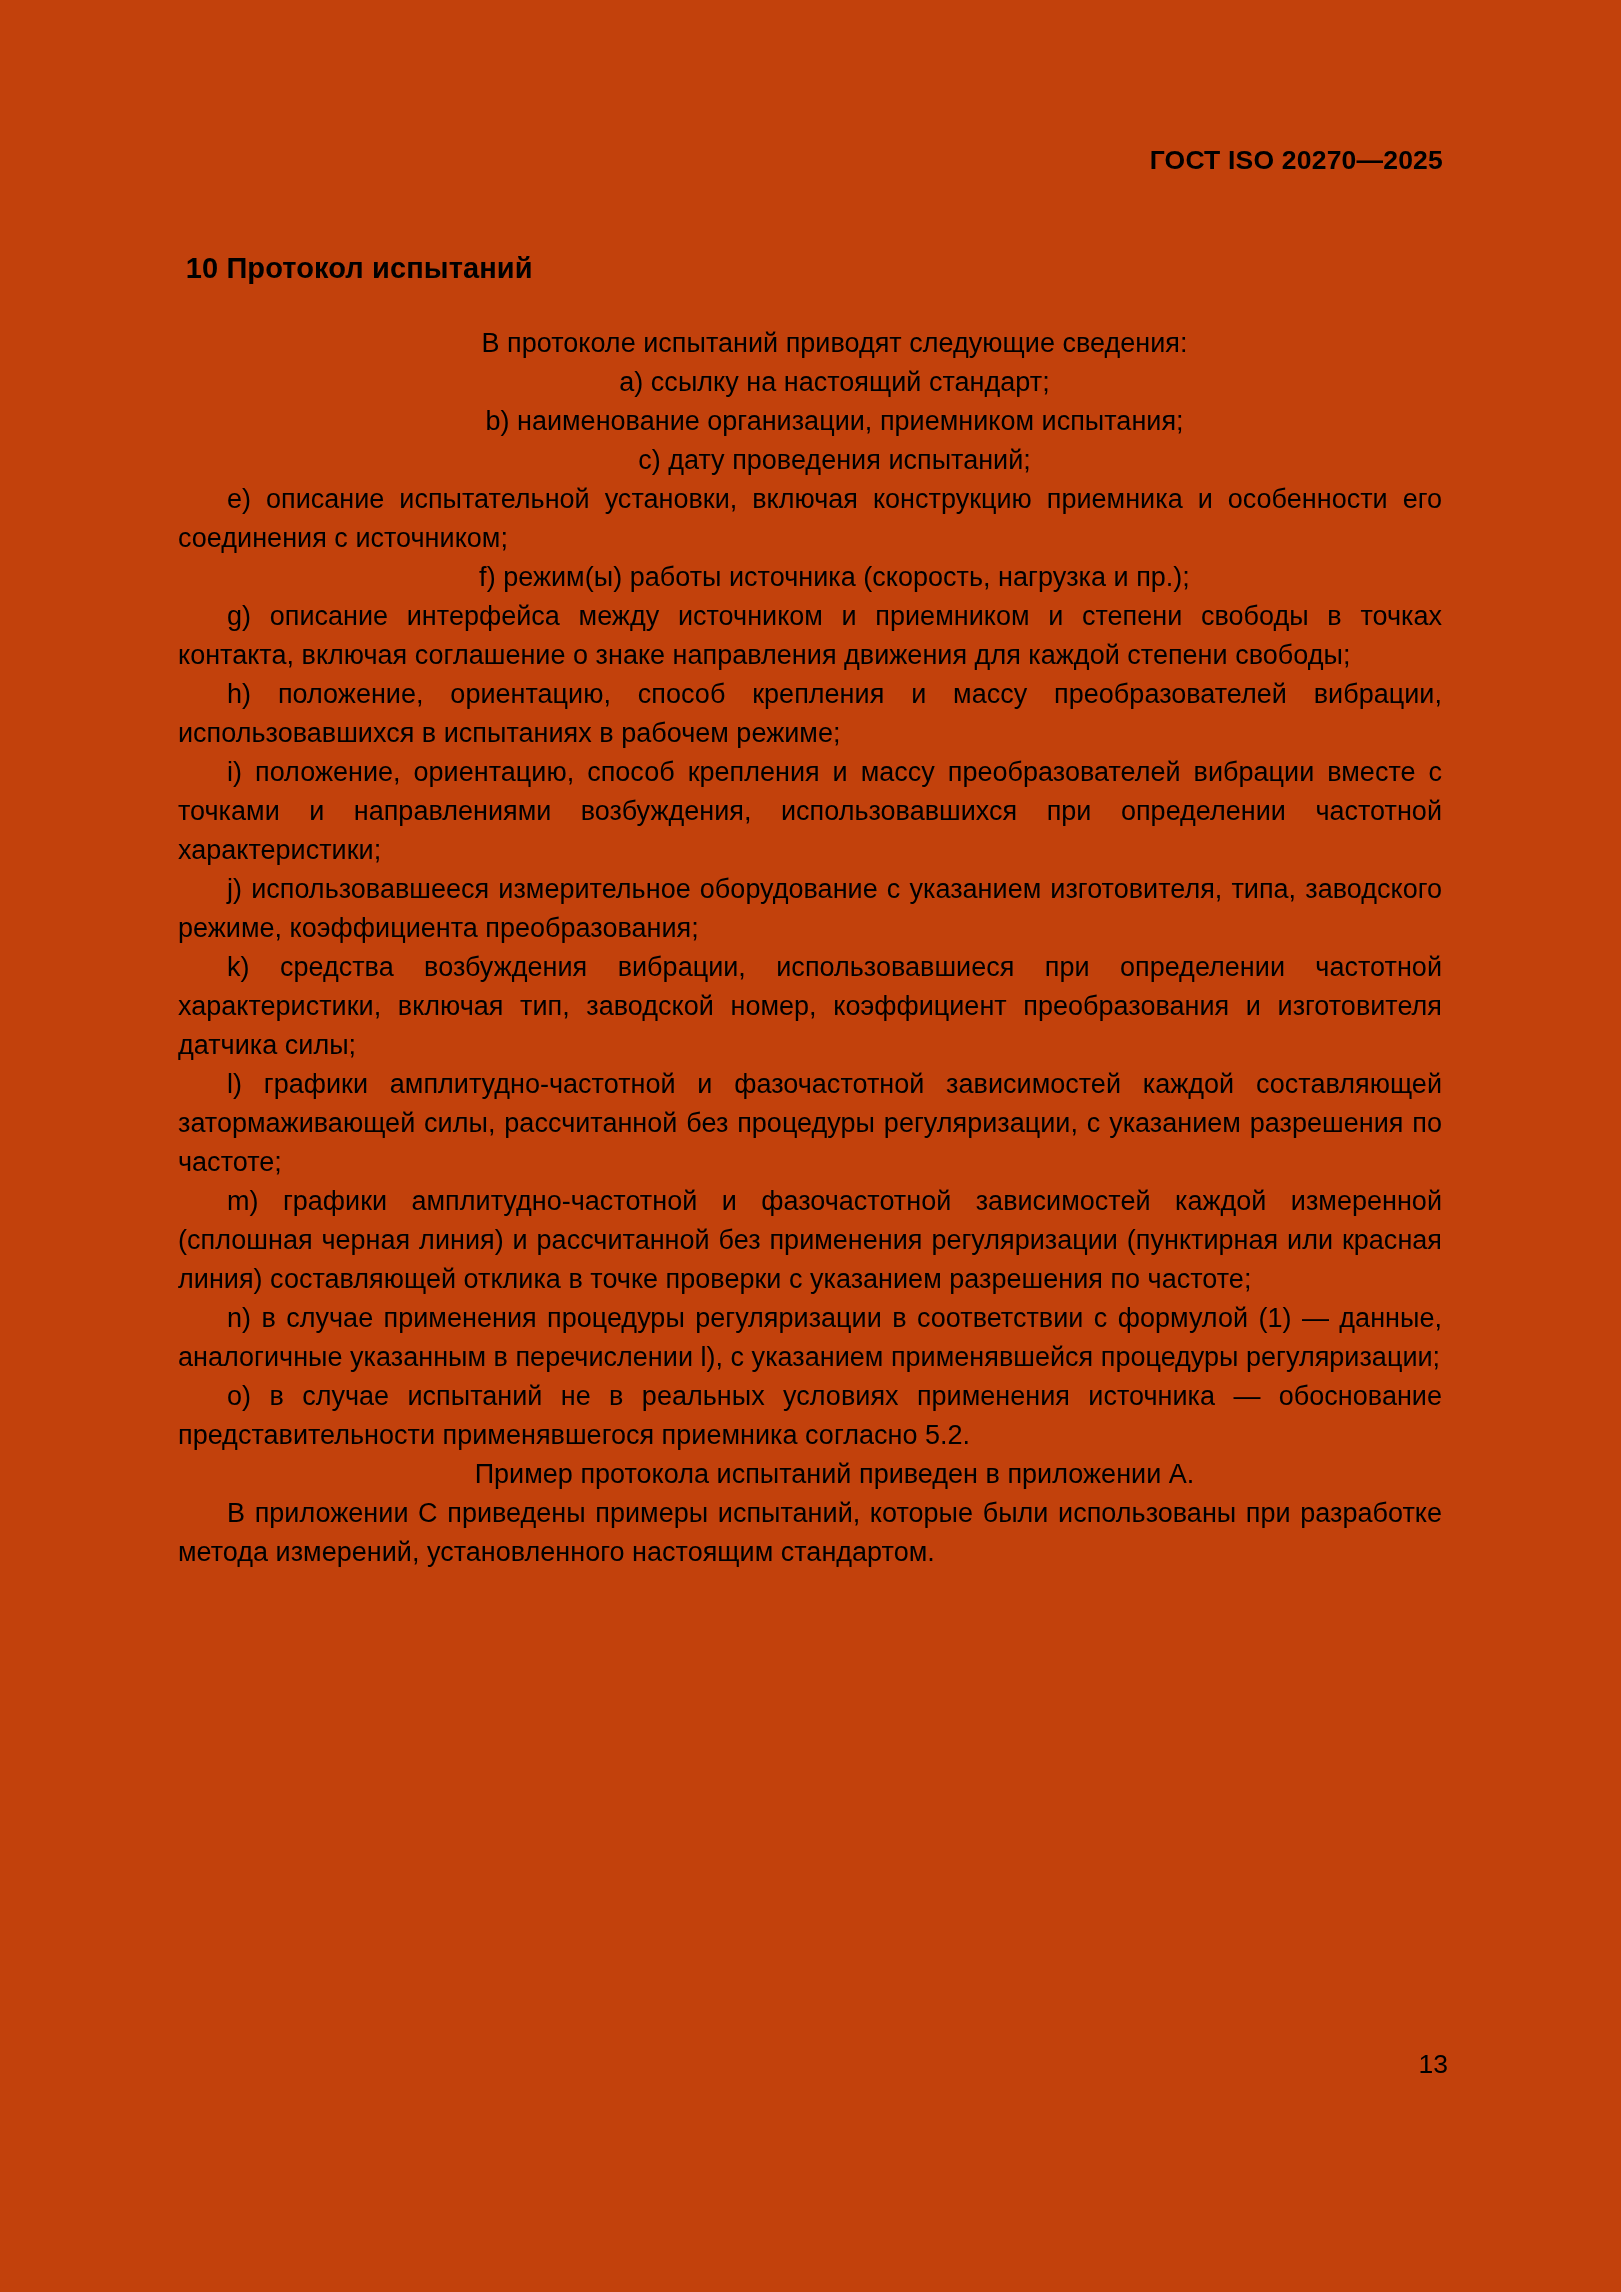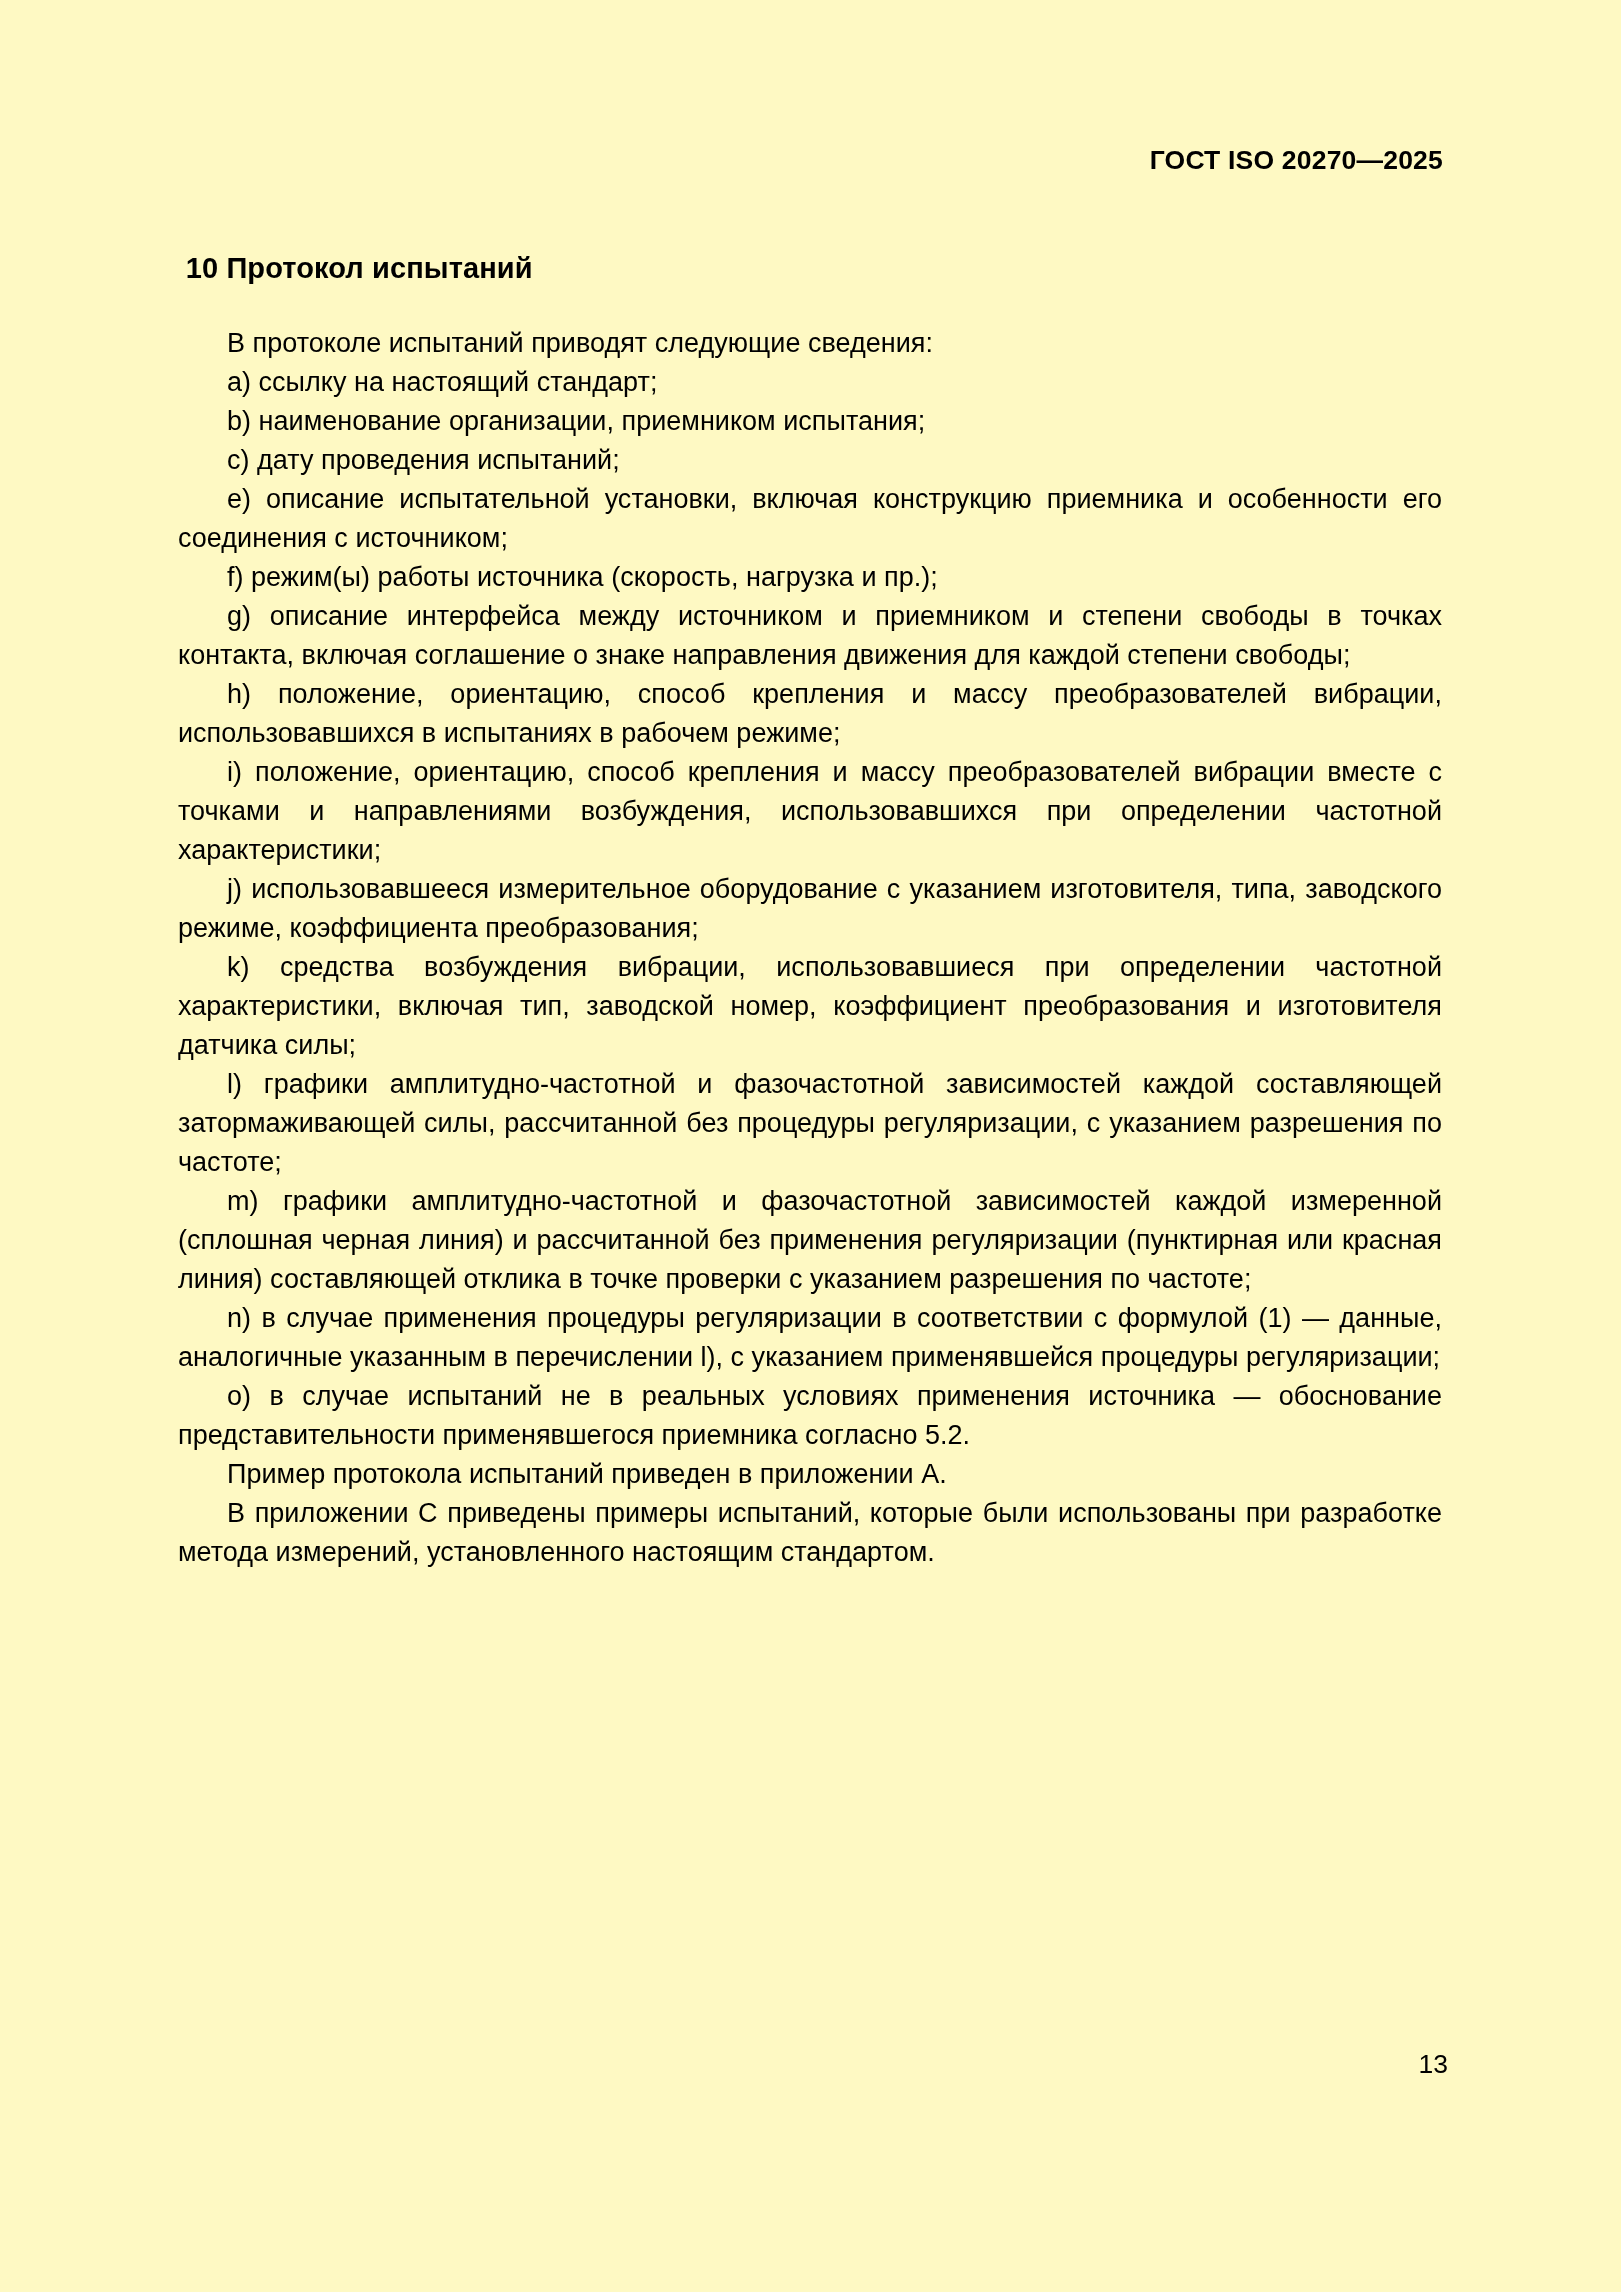--- a/index.html
+++ b/index.html
@@ -4,21 +4,21 @@
 <style>
   html, body {
     margin: 0;
     padding: 0;
     background: #ffffff;
   }
   .page {
     position: relative;
     width: 1621px;
     height: 2293px;
-    background: #fef9c3;
+    background: #c2410c;
     margin: 0 auto;
     overflow: hidden;
     font-family: "Liberation Sans", sans-serif;
     color: #000000;
   }
   .running-head {
     position: absolute;
     top: 145px;
     right: 178px;
     font-size: 26.5px;
@@ -47,21 +47,21 @@
     text-justify: inter-word;
     letter-spacing: 0.02px;
   }
   .para {
     margin: 0;
     text-indent: 49px;
     text-align: justify;
   }
   
   .para.noj {
-    text-align: left;
+    text-align: center;
   }
   .page-number {
     position: absolute;
     right: 173px;
     top: 2049px;
     font-size: 26.5px;
     text-align: left;
   }
 </style>
 </head>

